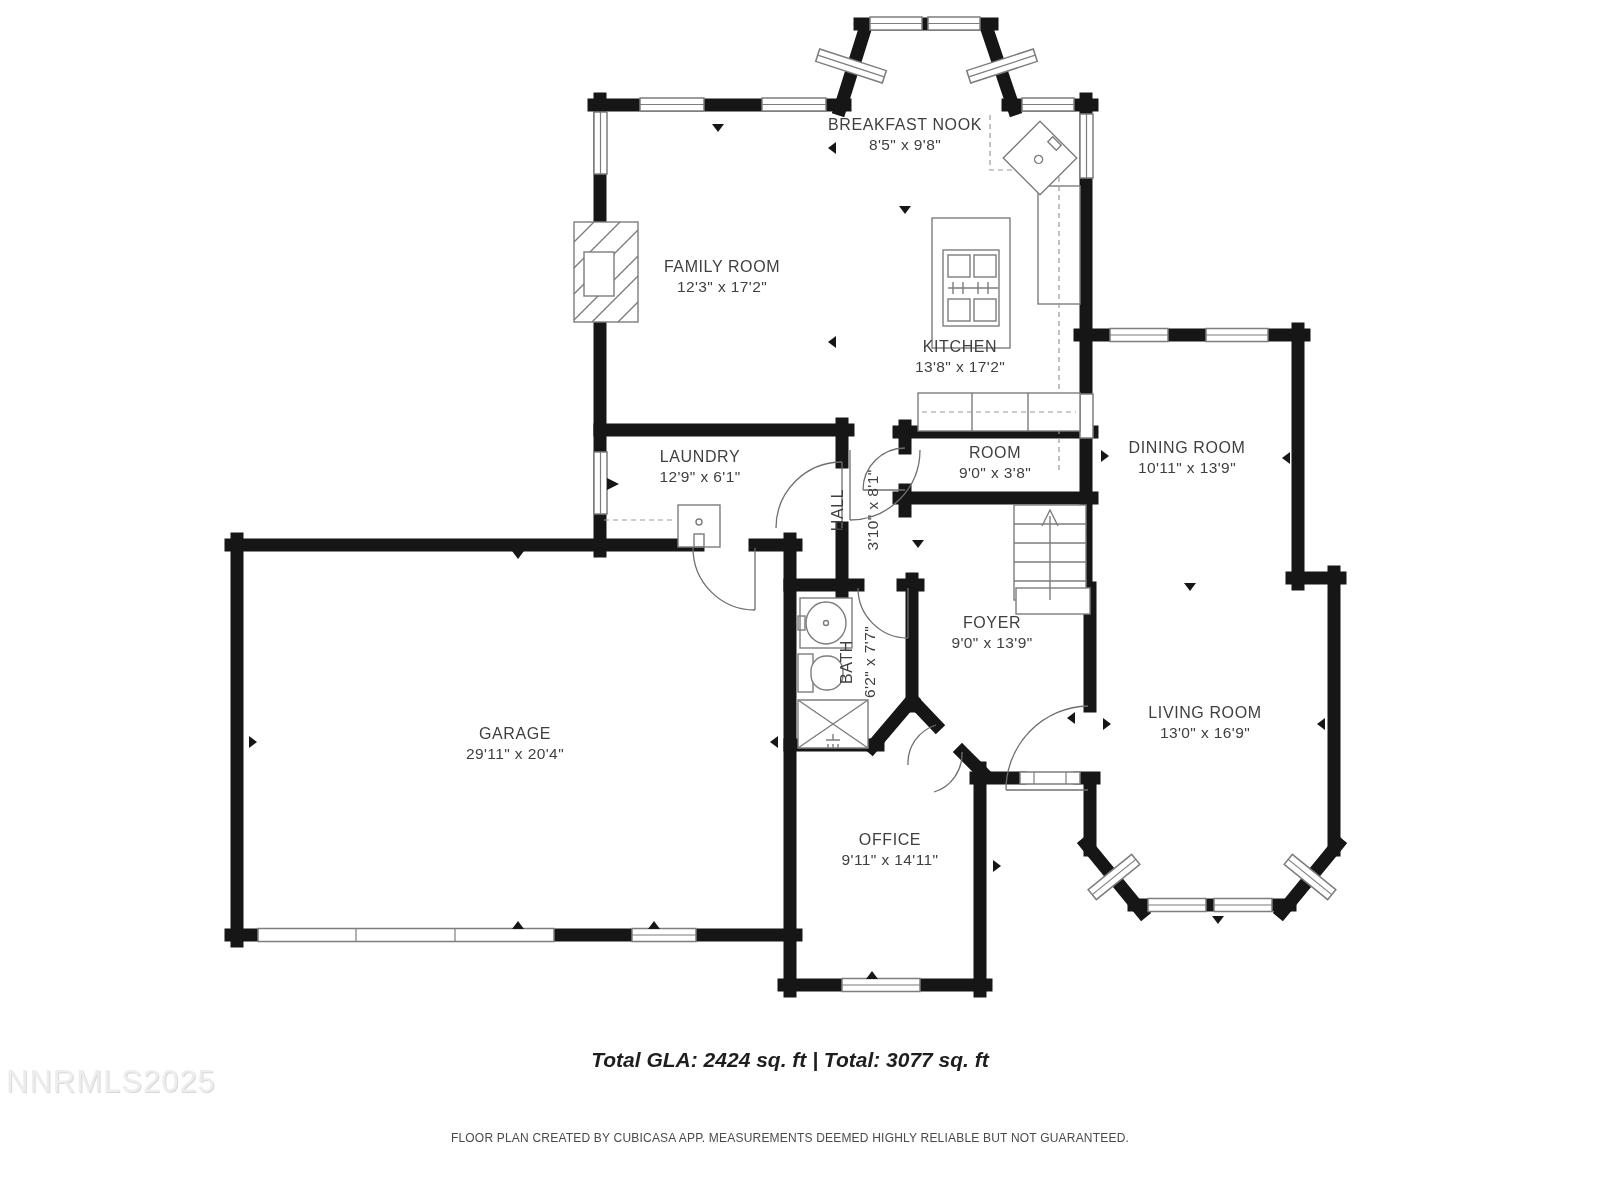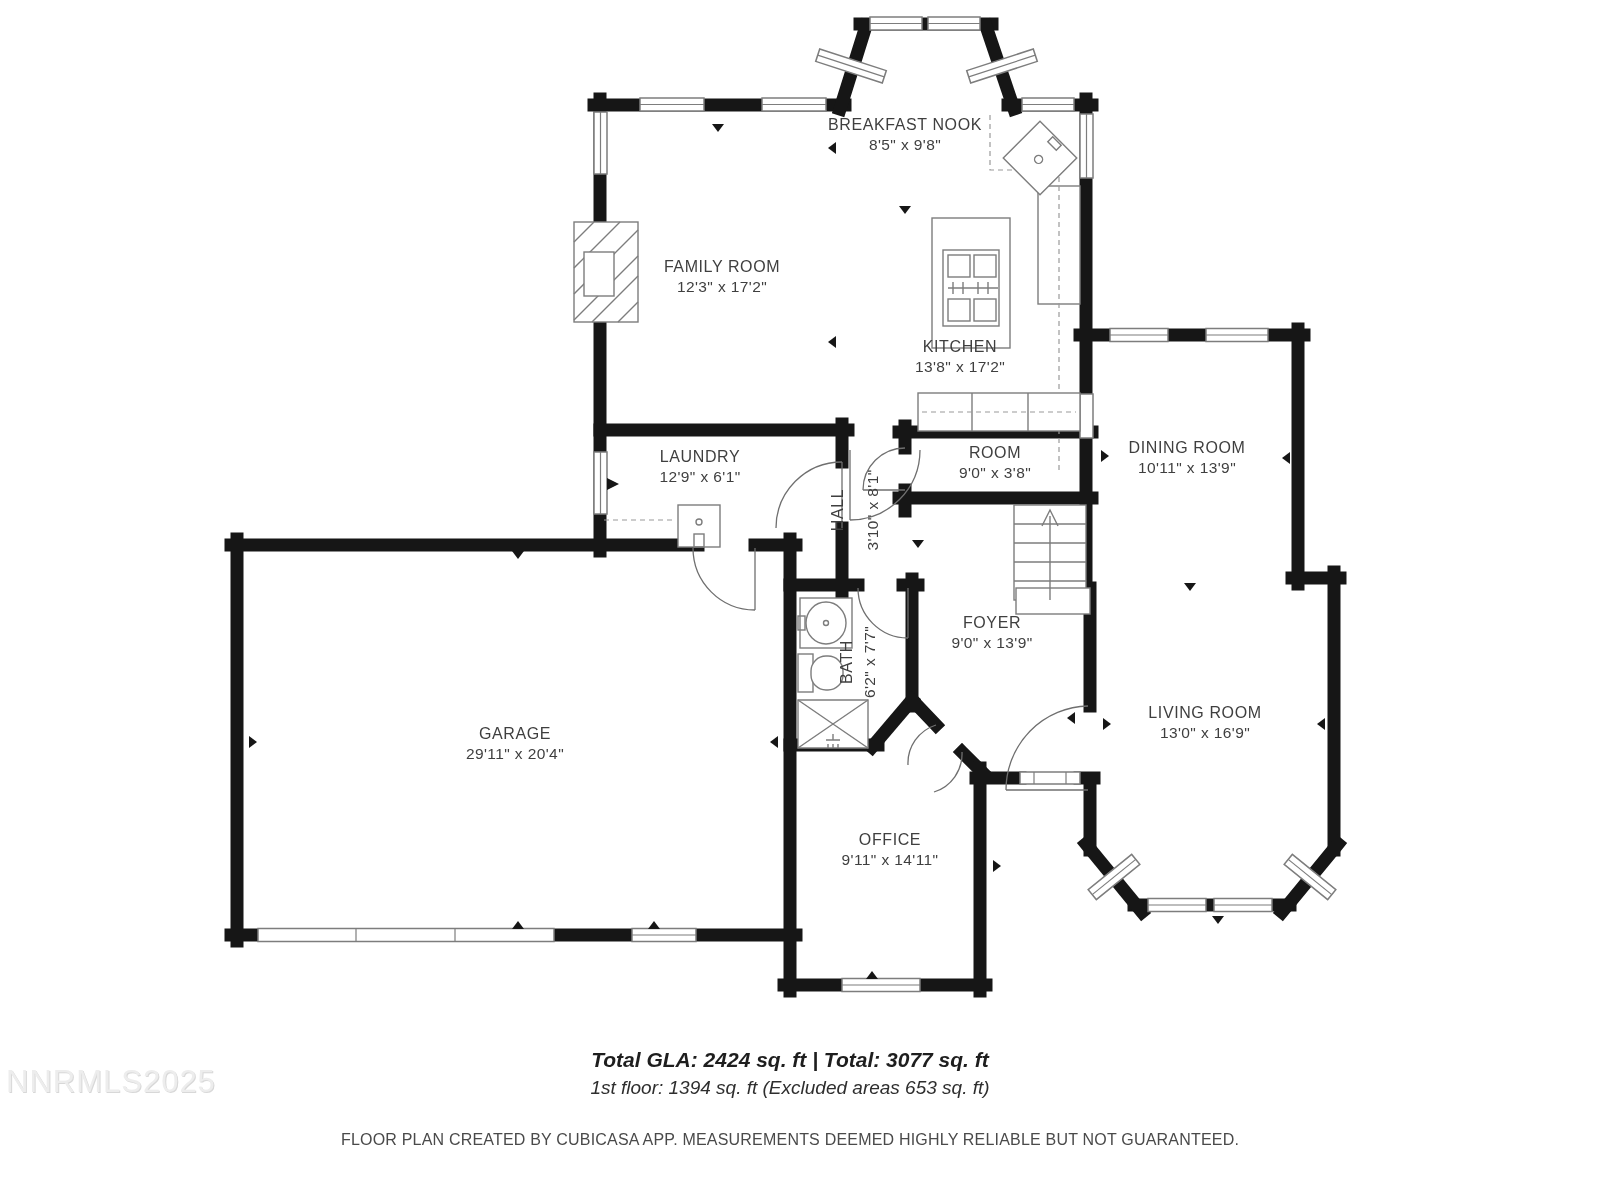--- a/index.html
+++ b/index.html
@@ -13,21 +13,21 @@
   .door{stroke:#6f6f6f;stroke-width:1.3;fill:none;}
   .win{fill:#ffffff;stroke:#7d7d7d;stroke-width:1.5;}
   .winline{stroke:#7d7d7d;stroke-width:1.2;}
   .roomname{font-size:16px;fill:#3f3f3f;letter-spacing:0.6px;text-anchor:middle;}
   .roomdims{font-size:15.5px;fill:#3f3f3f;letter-spacing:0.4px;text-anchor:middle;}
   .arrow{fill:#161616;}
   #footer{position:absolute;left:0;top:1048px;width:1580px;text-align:center;color:#2b2b2b;font-style:italic;}
   #footer .l1{font-size:21px;font-weight:bold;color:#1e1e1e;margin-bottom:5px;}
   #footer .l2,#footer .l3{font-size:19px;color:#2e2e2e;margin-bottom:3px;}
   #disclaimer{position:absolute;left:0;top:1131px;width:1580px;text-align:center;
-              font-size:16px;color:#4a4a4a;letter-spacing:0.2px;}
+              font-size:12px;color:#4a4a4a;letter-spacing:0.2px;}
   #watermark{position:absolute;left:6px;top:1064px;font-size:31px;color:#ededed;
              letter-spacing:1px;text-shadow:1px 1px 0 #d8d8d8;}
 </style>
 </head>
 <body>
 
 <div id="stage">
 <svg width="1600" height="1200" viewBox="0 0 1600 1200">
 
   <g>
@@ -322,17 +322,16 @@
     </g>
     <g>
       <text class="roomname" x="890" y="845">OFFICE</text>
       <text class="roomdims" x="890" y="865">9'11" x 14'11"</text>
     </g>
   </g>
 </svg>
 
 <div id="footer">
   <div class="l1">Total GLA: 2424 sq. ft | Total: 3077 sq. ft</div>
-  <div class="l2">1st floor: 1394 sq. ft (Excluded areas 653 sq. ft)</div>
 </div>
 <div id="disclaimer">FLOOR PLAN CREATED BY CUBICASA APP. MEASUREMENTS DEEMED HIGHLY RELIABLE BUT NOT GUARANTEED.</div>
 <div id="watermark">NNRMLS2025</div>
 </div>
 
 </body></html>

